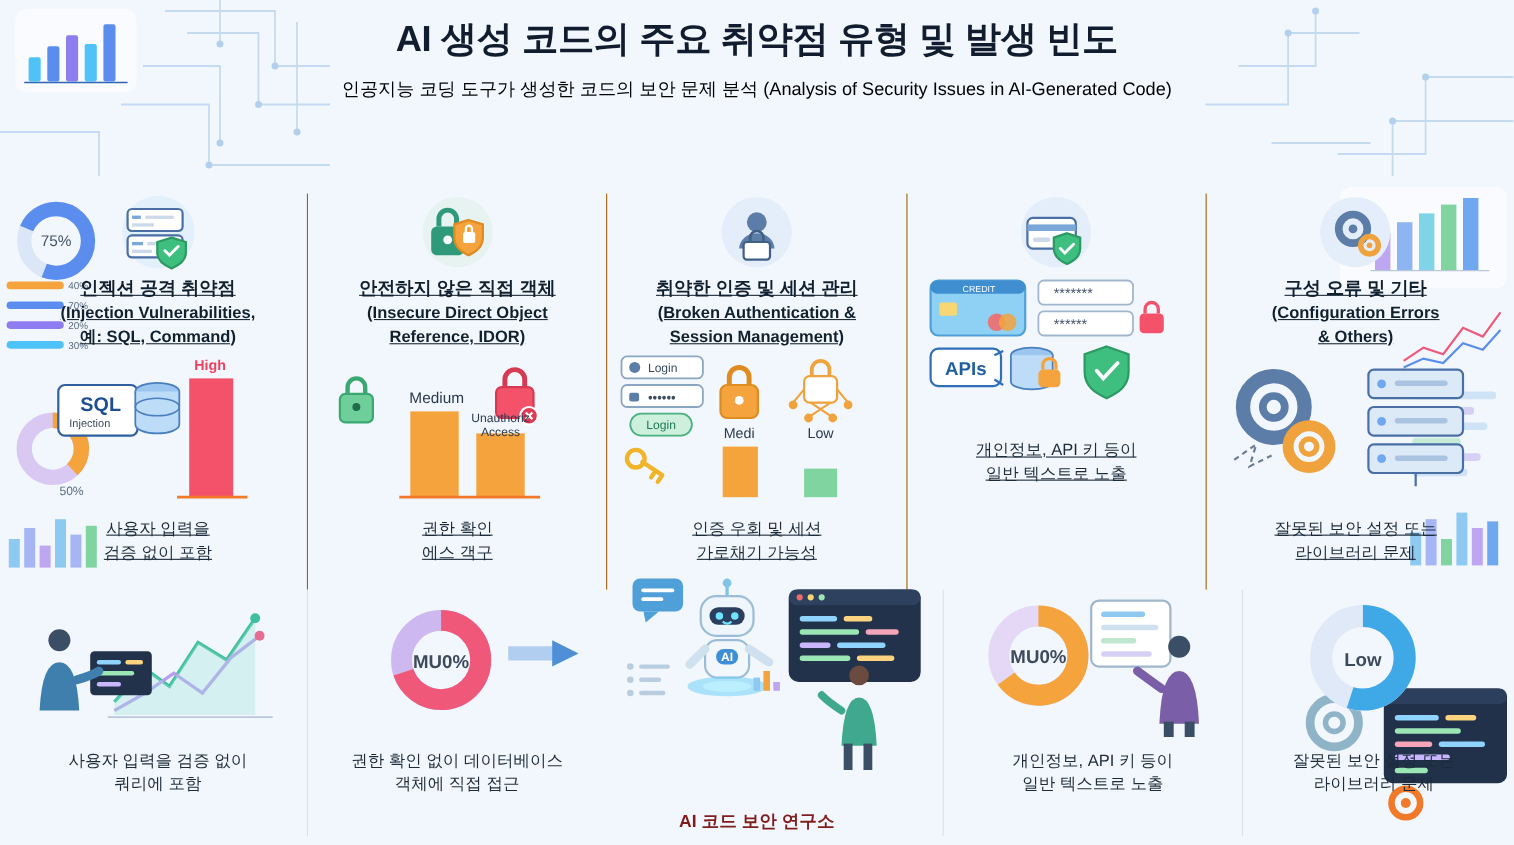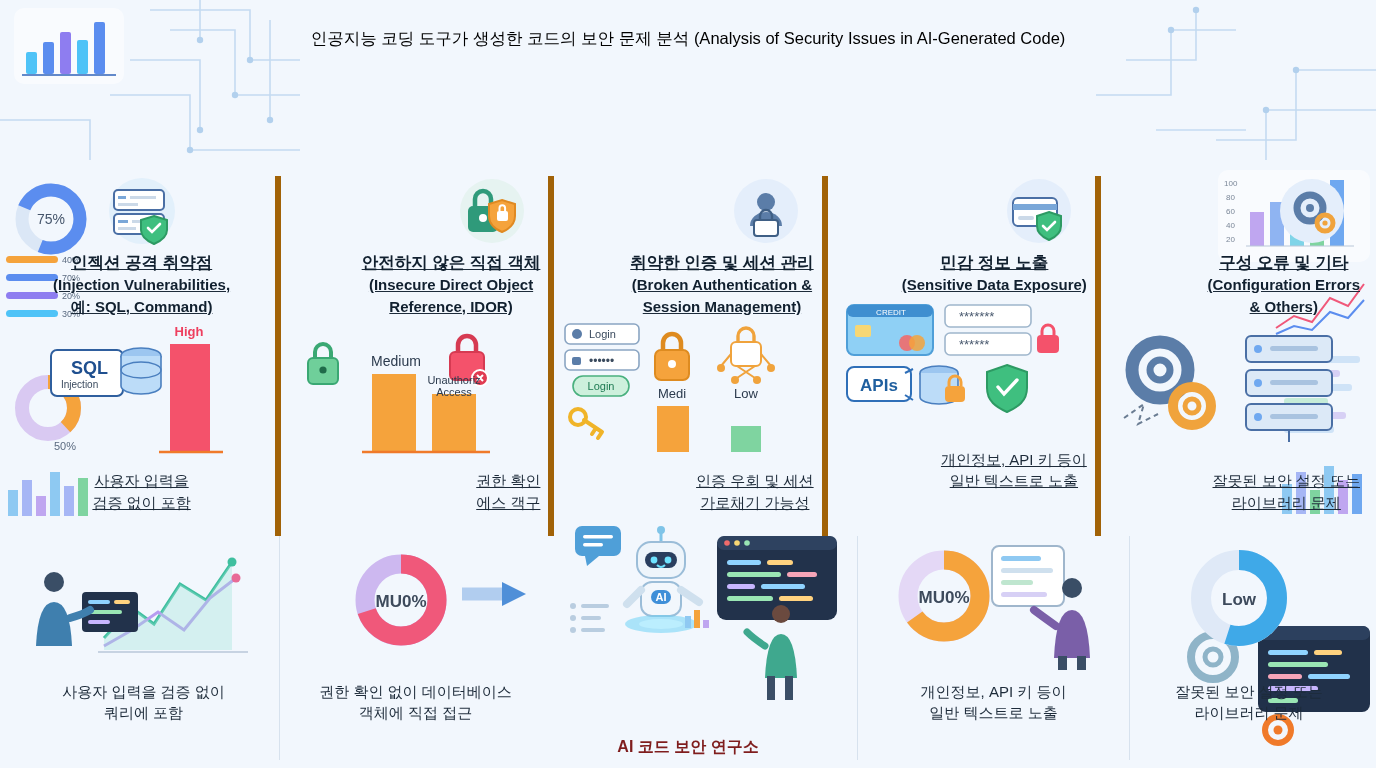--- a/index.html
+++ b/index.html
@@ -28,21 +28,21 @@
   }
   
   .columns{
     position:absolute;top:176px;left:8px;right:8px;height:360px;
     display:flex;z-index:4;text-decoration:underline;
   }
   .col{
     flex:1;position:relative;padding:0 8px;
     display:flex;flex-direction:column;align-items:center;
   }
-  .col + .col{border-left:6px solid #a16207;align-items:flex-end;}
+  .col + .col{border-left:1px solid #a16207;}
   .col-icon{height:70px;display:flex;align-items:center;justify-content:center;}
   .col-title{
     margin-top:6px;text-align:center;font-size:16.5px;font-weight:bold;
     line-height:1.32;color:#11202f;
   }
   .col-title .en{font-size:15px;font-weight:bold;}
   .col-visual{
     margin-top:10px;height:135px;width:100%;
     display:flex;align-items:flex-end;justify-content:center;position:relative;
   }
@@ -214,20 +214,21 @@
       <circle cx="16" cy="16" r="4.5" fill="#f07a2a"></circle>
     </g>
   </svg>
   <svg style="position:absolute;right:128px;bottom:76px;" width="70" height="70">
     <circle cx="35" cy="35" r="22" fill="none" stroke="#8fb4c8" stroke-width="8"></circle>
     <circle cx="35" cy="35" r="8" fill="none" stroke="#8fb4c8" stroke-width="5"></circle>
   </svg>
 </div>
 
 <div class="header">
+  <div class="title1">AI 생성 코드의 주요 취약점 유형 및 발생 빈도</div>
   <div class="subtitle">인공지능 코딩 도구가 생성한 코드의 보안 문제 분석 (Analysis of Security Issues in AI-Generated Code)</div>
 </div>
 
 <div class="columns">
 
   <div class="col">
     <div class="col-icon">
       <svg width="96" height="70">
         <circle cx="48" cy="35" r="33" fill="#e2f0fb"></circle>
         <rect x="20" y="14" width="50" height="20" rx="4" fill="#fff" stroke="#4a6fa5" stroke-width="2"></rect>
@@ -385,24 +386,20 @@
   <div class="col">
     <div class="col-icon">
       <svg width="96" height="70">
         <circle cx="48" cy="35" r="32" fill="#e4eefb"></circle>
         <rect x="22" y="22" width="44" height="28" rx="5" fill="#fff" stroke="#4a6fa5" stroke-width="2"></rect>
         <rect x="22" y="28" width="44" height="6" fill="#7aa7d8"></rect>
         <rect x="27" y="40" width="16" height="4" rx="2" fill="#cbd9e8"></rect>
         <path d="M58 36 l12 4 v10 c0 7-5 11-12 14 -7-3-12-7-12-14 v-10z" fill="#3fbf7f" stroke="#2d9a63" stroke-width="2"></path>
         <path d="M52 50 l4 4 8-8" stroke="#fff" stroke-width="2.6" fill="none" stroke-linecap="round"></path>
       </svg>
-    </div>
-    <div class="col-title">
-      <span>민감 정보 노출</span><br>
-      <span class="en">(Sensitive Data Exposure)</span>
     </div>
     <div class="col-visual">
       <svg width="240" height="140">
 
         <g transform="translate(6,4)">
           <rect x="0" y="0" width="86" height="50" rx="7" fill="#8fd0f5" stroke="#4f9fd8" stroke-width="2"></rect>
           <rect x="0" y="0" width="86" height="12" rx="6" fill="#3f8fd0"></rect>
           <text x="44" y="10" text-anchor="middle" font-family="Liberation Sans" font-size="8" fill="#fff">CREDIT</text>
           <rect x="8" y="20" width="16" height="12" rx="2" fill="#f7d774"></rect>
           <circle cx="60" cy="38" r="8" fill="#ef6b6b" opacity=".9"></circle>

